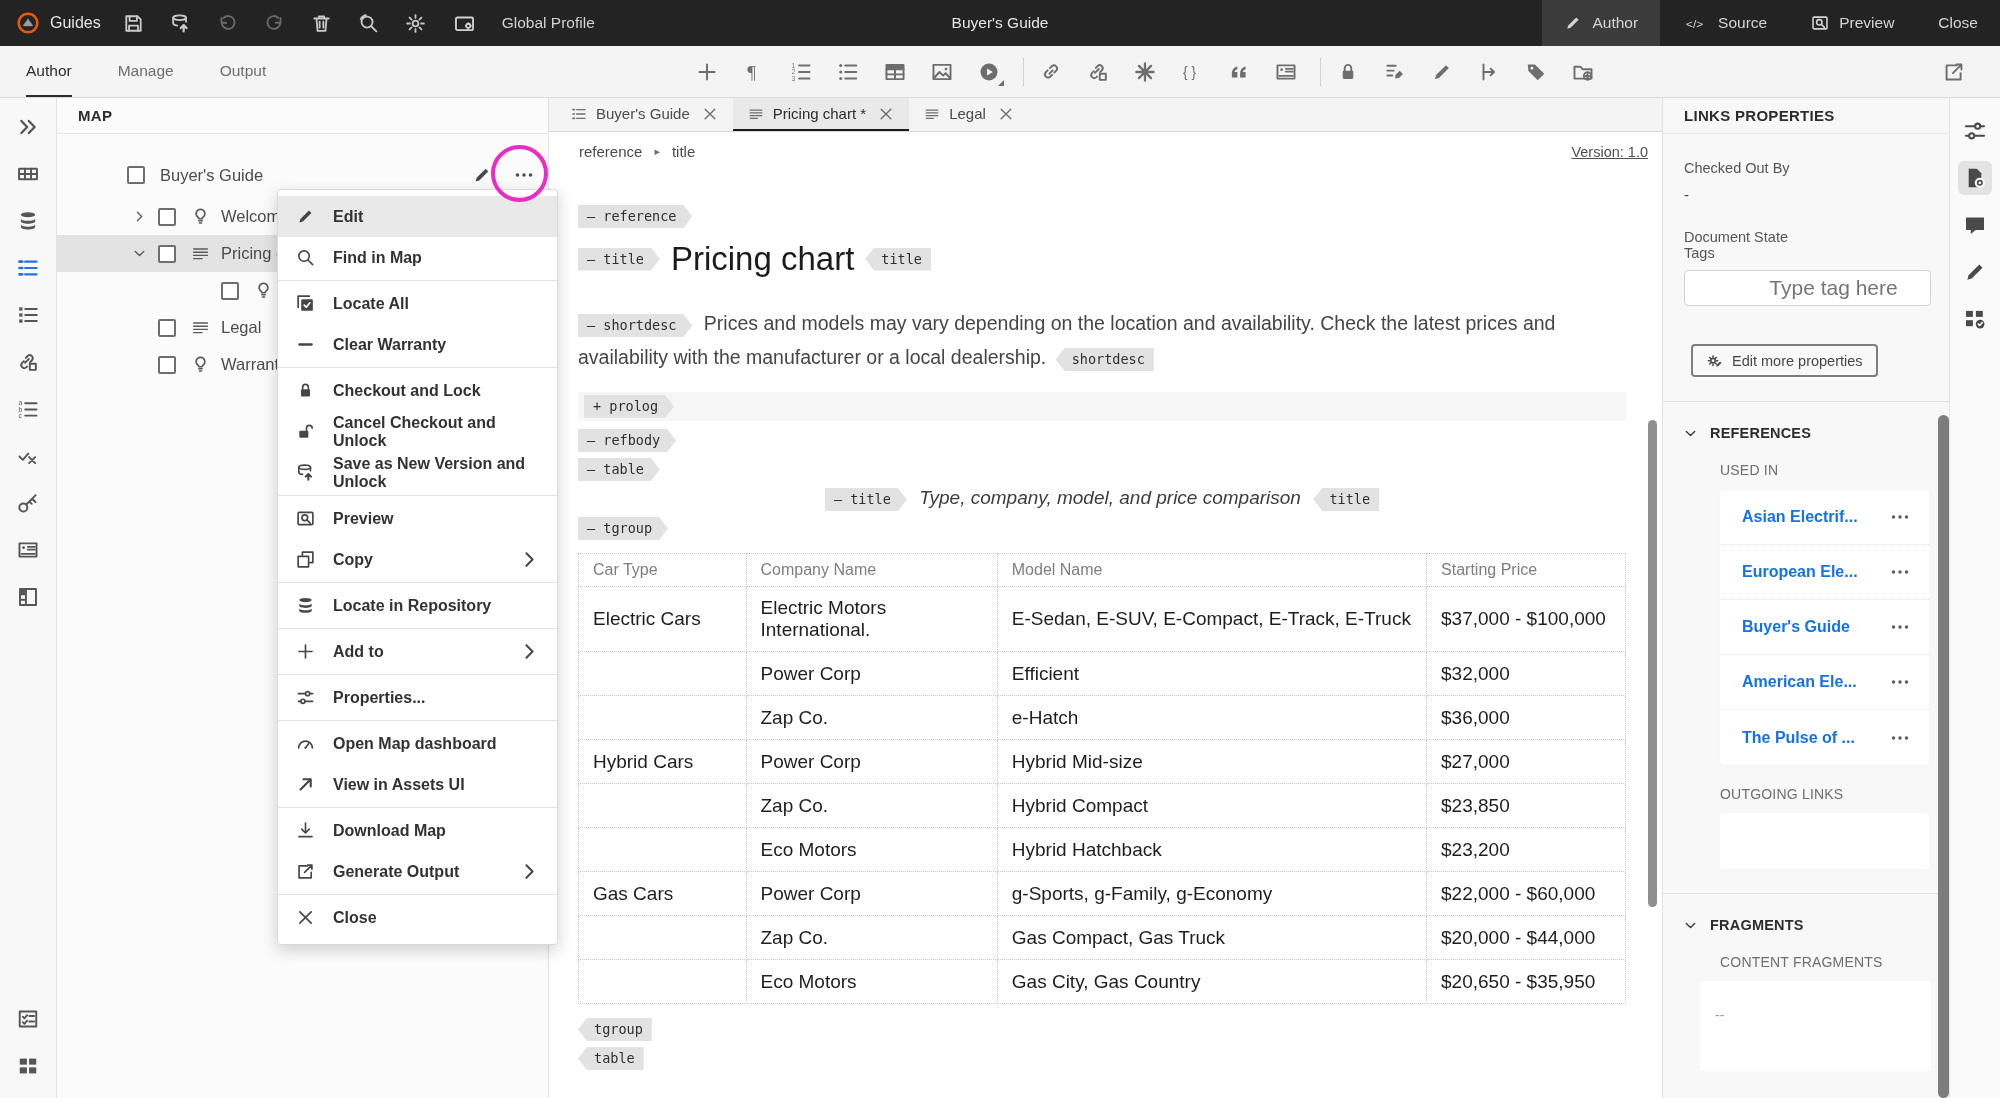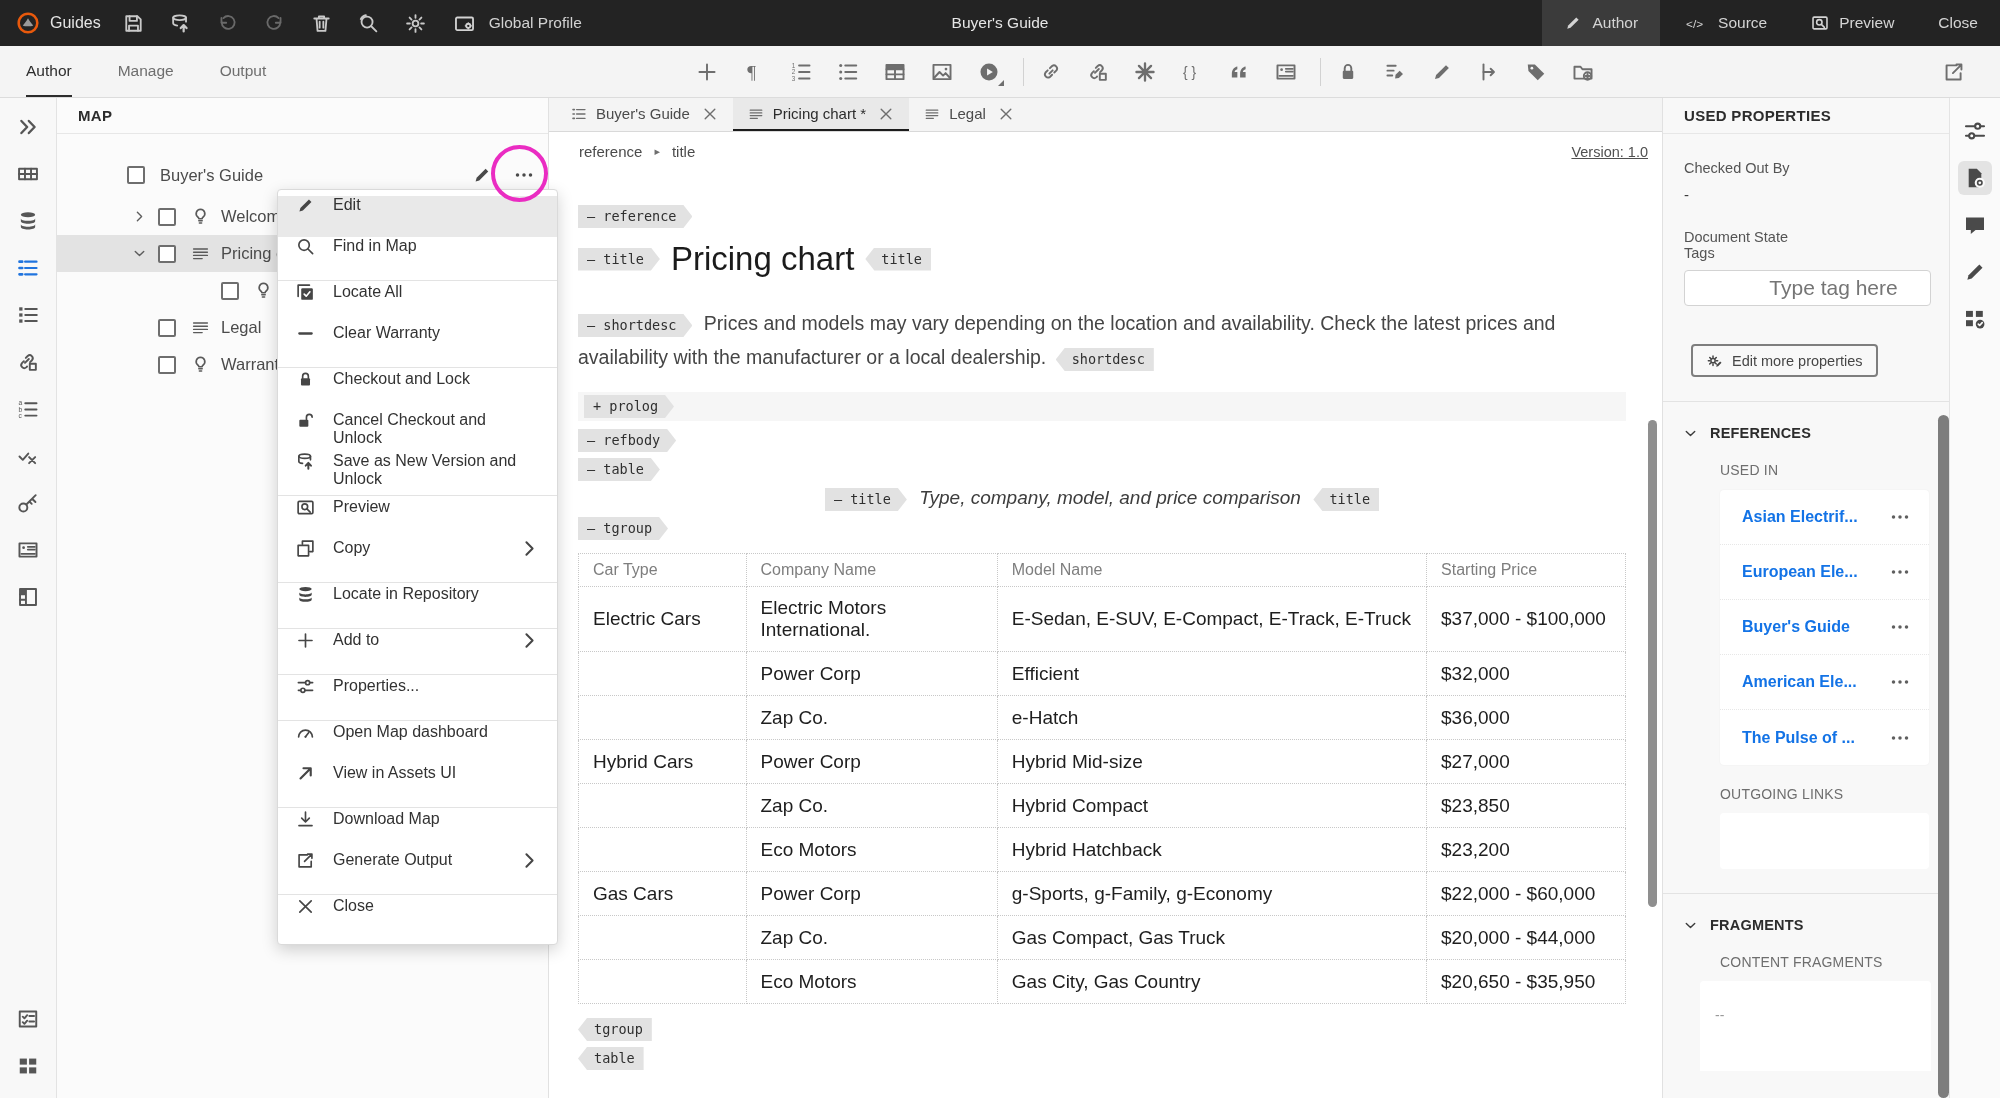--- a/index.html
+++ b/index.html
@@ -9,21 +9,21 @@
   .icon svg { width:100%; height:100%; }
 
   
   .topbar { height:46px; background:#232323; display:flex; align-items:center; color:#cfcfcf; position:relative; padding-left:16px; }
   .logo { width:24px; height:24px; }
   .app-name { font-size:16px; color:#e4e4e4; margin:0 18px 0 10px; }
   .tb-tools { display:flex; align-items:center; }
   .tb-btn { background:none; border:none; color:#c9c9c9; width:30px; height:30px; margin-right:17px; display:flex; align-items:center; justify-content:center; cursor:pointer; }
   .tb-btn .icon { width:21px; height:21px; }
   .tb-btn.disabled { opacity:.42; }
-  .global-profile { background:none; border:none; color:#d2d2d2; display:flex; align-items:center; gap:14px; font-size:15.5px; margin-left:6px; cursor:pointer; }
+  .global-profile { background:none; border:none; color:#d2d2d2; display:flex; align-items:center; gap:27px; font-size:15.5px; margin-left:6px; cursor:pointer; }
   .global-profile .icon { width:21px; height:21px; }
   .tb-center { position:absolute; left:50%; transform:translateX(-50%); font-size:15.5px; color:#e6e6e6; }
   .tb-right { margin-left:auto; display:flex; align-items:center; height:100%; }
   .mode-btn { height:100%; display:flex; align-items:center; gap:10px; padding:0 22px; font-size:15.5px; color:#d4d4d4; background:none; border:none; cursor:pointer; }
   .mode-btn .icon { width:18px; height:18px; }
   .mode-btn.active { background:#3b3b3b; }
 
   
   .ribbon { height:52px; background:#f4f4f4; border-bottom:1px solid #dcdcdc; display:flex; align-items:center; position:relative; }
   .ribbon-tabs { display:flex; height:100%; margin-left:26px; gap:46px; }
@@ -119,21 +119,21 @@
   .rp-sb { position:absolute; right:0; top:317px; width:11px; height:683px; background:#7d7d7d; border-radius:6px; }
 
   
   .right-rail { width:51px; background:#fafafa; border-left:1px solid #e4e4e4; display:flex; flex-direction:column; align-items:center; padding-top:16px; }
   .rrail-btn { width:34px; height:34px; margin-bottom:13px; display:flex; align-items:center; justify-content:center; background:none; border:none; color:#4a4a4a; border-radius:6px; cursor:pointer; }
   .rrail-btn .icon { width:24px; height:24px; }
   .rrail-btn.active { background:#e3e3e3; }
 
   
   .context-menu { position:absolute; left:277px; top:189px; width:281px; background:#fff; border:1px solid #dadada; border-radius:4px; box-shadow:0 5px 16px rgba(0,0,0,.18); padding:6px 0; z-index:40; }
-  .menu-item { height:41px; display:flex; align-items:flex-start; gap:18px; padding:0 18px; font-size:16px; color:#323232; cursor:pointer; }
+  .menu-item { height:41px; display:flex; align-items:center; gap:18px; padding:0 18px; font-size:16px; color:#323232; cursor:pointer;font-weight:bold; }
   .menu-item.highlighted { background:#e9e9e9; }
   .menu-item .icon { width:19px; height:19px; color:#464646; flex:none; }
   .submenu-arrow { margin-left:auto; width:13px; height:13px; color:#6e6e6e; }
   .menu-sep { height:1px; background:#e3e3e3; margin:2px 0; }
 
   .magenta-ring { position:absolute; left:491px; top:145px; width:57px; height:57px; border:4.5px solid #ea2cc2; border-radius:50%; z-index:60; pointer-events:none; }
 </style>
 </head>
 <body>
 
@@ -798,21 +798,21 @@
         <div class="tag-line">
           <span class="tag close">table</span>
         </div>
 
       </div>
       <div class="editor-sb"></div>
     </section>
 
     <aside class="right-panel">
       <div class="panel-header">
-        <span>USED PROPERTIES</span>
+        <span>LINKS PROPERTIES</span>
       </div>
       <div class="rp-body">
         <div class="rp-label">Checked Out By</div>
         <div class="rp-value">-</div>
         <div class="rp-label">Document State</div>
         <div class="rp-label">Tags</div>
         <div class="rp-combo">
           <input type="text" placeholder="Type tag here" style="">
           <span class="rp-combo-dd">
             <span class="icon">

